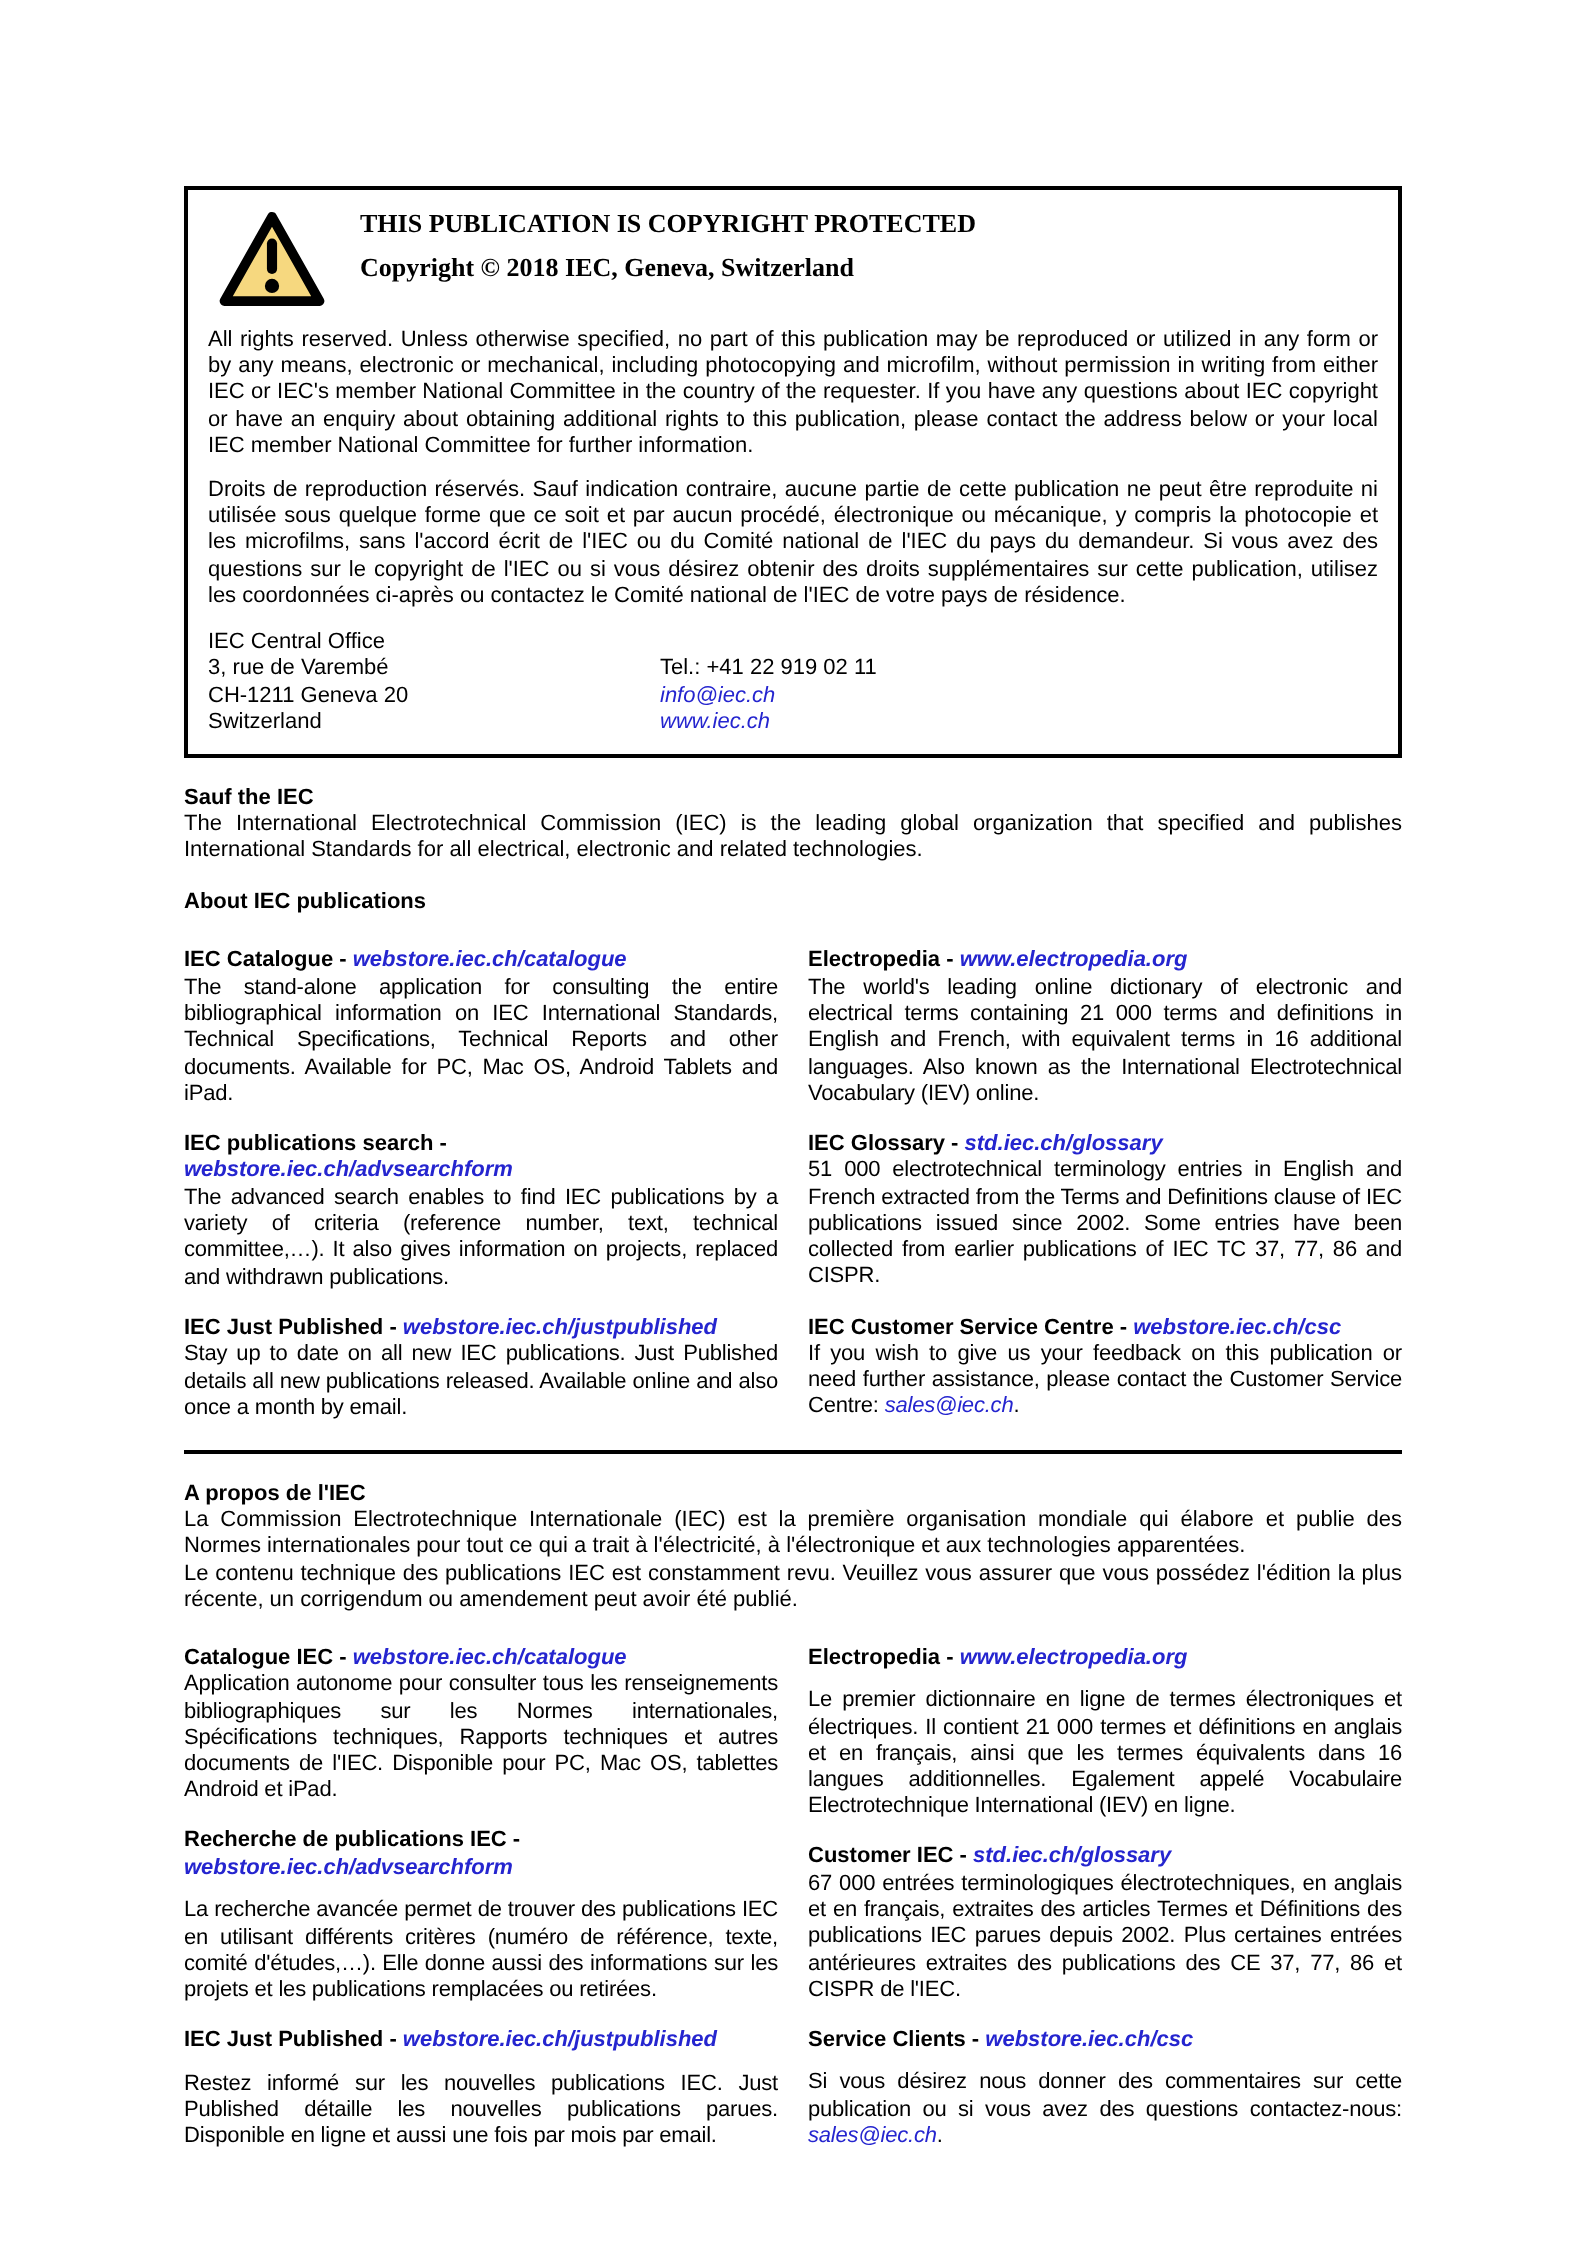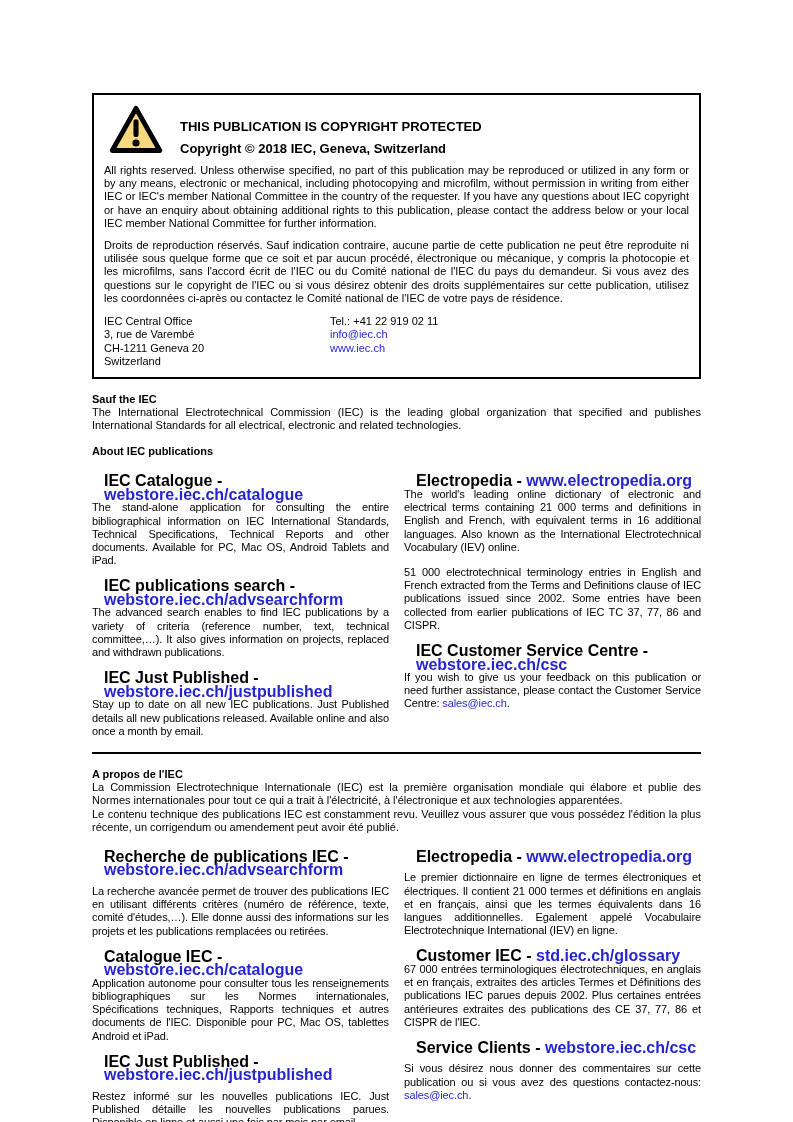--- a/index.html
+++ b/index.html
@@ -6,40 +6,40 @@
   html,body{margin:0;padding:0;}
   body{
     width:793px;height:1122px;background:#ffffff;position:relative;overflow:hidden;
     font-family:"Liberation Sans", sans-serif;color:var(--ink);
     -webkit-font-smoothing:antialiased;
   }
   .page{position:absolute;left:92px;top:93px;width:609px;}
 
   
   .copyright-box{border:2px solid #000;padding:7px 10px 5px 10px;box-sizing:border-box;}
-  .box-header{display:flex;align-items:flex-end;padding:3px 0 0 5px;}
+  .box-header{display:flex;align-items:flex-start;padding:3px 0 0 5px;font-family:Liberation Serif, serif;}
   .warn-svg{width:54px;height:50px;flex:0 0 auto;margin-right:17px;}
   .box-titles{font-weight:bold;font-size:13px;line-height:13px;}
   .box-titles .tline{margin:0 0 9px 0;}
   .box-titles .tline:last-child{margin-bottom:0;}
   p.notice{font-size:11px;line-height:13.2px;text-align:justify;margin:9px 0 0 0;}
-  .contact{display:flex;font-size:11px;line-height:13.4px;margin:10px 0 3px 0;}
+  .contact{display:flex;font-size:11px;line-height:13.4px;margin:10px 0 3px 0;align-items:flex-end;}
   .contact-left{width:226px;flex:0 0 auto;}
-  .contact a, .pub-link, .email-link{color:var(--link);text-decoration:none;cursor:pointer;}
+  .contact a, .pub-link, .email-link{color:var(--link);text-decoration:none;cursor:pointer;font-style:italic;}
 
   
   .sec-heading{font-size:11px;font-weight:bold;margin:13px 0 0 0;line-height:13.2px;}
   .sec-heading.first{margin-top:14px;}
   p.sec-para{font-size:11px;line-height:13.2px;text-align:justify;margin:0;}
 
   
   .cols{display:flex;gap:15px;margin-top:16px;align-items:flex-start;}
   .col{flex:1 1 0;min-width:0;}
   .pub-item{margin:0;}
-  .pub-heading{font-size:16px;font-weight:bold;line-height:13.5px;margin-left:12px;}
+  .pub-heading{font-size:11px;font-weight:bold;line-height:13.5px;}
   .pub-link{font-weight:bold;}
   p.pub-body{font-size:11px;line-height:13.2px;text-align:justify;margin:0 0 12px 0;letter-spacing:-0.1px;}
   p.pub-body.gap{margin-top:8px;}
 
   .divider{border-top:2px solid #000;height:0;margin-top:2px;}
   .fr-sec{margin-top:0;}
 </style>
 </head>
 <body>
 
@@ -95,45 +95,46 @@
           <div class="pub-heading"><span>IEC Just Published</span> - <a class="pub-link">webstore.iec.ch/justpublished</a></div>
           <p class="pub-body">Stay up to date on all new IEC publications. Just Published details all new publications released. Available online and also once a month by email.</p>
         </div>
       </div>
     <div class="col">
         <div class="pub-item">
           <div class="pub-heading"><span>Electropedia</span> - <a class="pub-link">www.electropedia.org</a></div>
           <p class="pub-body">The world's leading online dictionary of electronic and electrical terms containing 21 000 terms and definitions in English and French, with equivalent terms in 16 additional languages. Also known as the International Electrotechnical Vocabulary (IEV) online.</p>
         </div>
         <div class="pub-item">
+          <div class="pub-heading"><span>IEC Glossary</span> - <a class="pub-link">std.iec.ch/glossary</a></div>
           <p class="pub-body">51 000 electrotechnical terminology entries in English and French extracted from the Terms and Definitions clause of IEC publications issued since 2002. Some entries have been collected from earlier publications of IEC TC 37, 77, 86 and CISPR.</p>
         </div>
         <div class="pub-item">
           <div class="pub-heading"><span>IEC Customer Service Centre</span> - <a class="pub-link">webstore.iec.ch/csc</a></div>
           <p class="pub-body">If you wish to give us your feedback on this publication or need further assistance, please contact the Customer Service Centre: <a class="email-link">sales@iec.ch</a>.</p>
         </div>
       </div>
   </div>
 
   <div class="divider"></div>
 
   <div class="sec-heading first fr-sec">A propos de l'IEC</div>
   <p class="sec-para">La Commission Electrotechnique Internationale (IEC) est la première organisation mondiale qui élabore et publie des Normes internationales pour tout ce qui a trait à l'électricité, à l'électronique et aux technologies apparentées.</p>
 
   <p class="sec-para">Le contenu technique des publications IEC est constamment revu. Veuillez vous assurer que vous possédez l'édition la plus récente, un corrigendum ou amendement peut avoir été publié.</p>
 
   <div class="cols">
     <div class="col">
         <div class="pub-item">
+          <div class="pub-heading"><span>Catalogue IEC</span> - <a class="pub-link">webstore.iec.ch/catalogue</a></div>
+          <p class="pub-body">Application autonome pour consulter tous les renseignements bibliographiques sur les Normes internationales, Spécifications techniques, Rapports techniques et autres documents de l'IEC. Disponible pour PC, Mac OS, tablettes Android et iPad.</p>
+        </div>
+        <div class="pub-item">
           <div class="pub-heading"><span>Recherche de publications IEC -</span><br><a class="pub-link">webstore.iec.ch/advsearchform</a></div>
           <p class="pub-body gap">La recherche avancée permet de trouver des publications IEC en utilisant différents critères (numéro de référence, texte, comité d'études,…). Elle donne aussi des informations sur les projets et les publications remplacées ou retirées.</p>
-        </div>
-        <div class="pub-item">
-          <div class="pub-heading"><span>Catalogue IEC</span> - <a class="pub-link">webstore.iec.ch/catalogue</a></div>
-          <p class="pub-body">Application autonome pour consulter tous les renseignements bibliographiques sur les Normes internationales, Spécifications techniques, Rapports techniques et autres documents de l'IEC. Disponible pour PC, Mac OS, tablettes Android et iPad.</p>
         </div>
         <div class="pub-item">
           <div class="pub-heading"><span>IEC Just Published</span> - <a class="pub-link">webstore.iec.ch/justpublished</a></div>
           <p class="pub-body gap">Restez informé sur les nouvelles publications IEC. Just Published détaille les nouvelles publications parues. Disponible en ligne et aussi une fois par mois par email.</p>
         </div>
       </div>
     <div class="col">
         <div class="pub-item">
           <div class="pub-heading"><span>Electropedia</span> - <a class="pub-link">www.electropedia.org</a></div>
           <p class="pub-body gap">Le premier dictionnaire en ligne de termes électroniques et électriques. Il contient 21 000 termes et définitions en anglais et en français, ainsi que les termes équivalents dans 16 langues additionnelles. Egalement appelé Vocabulaire Electrotechnique International (IEV) en ligne.</p>

